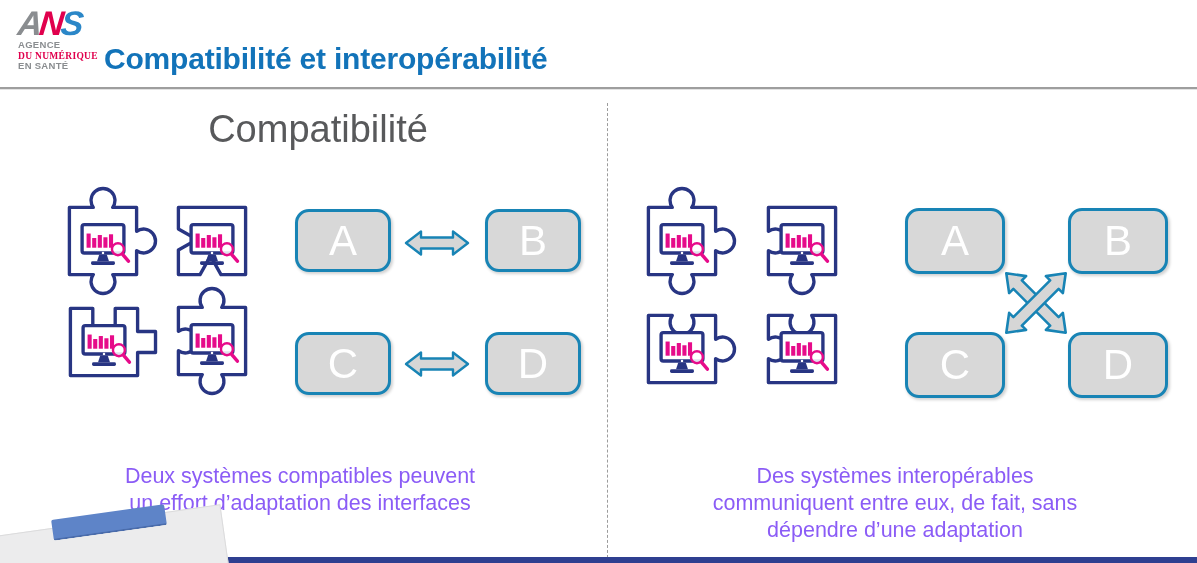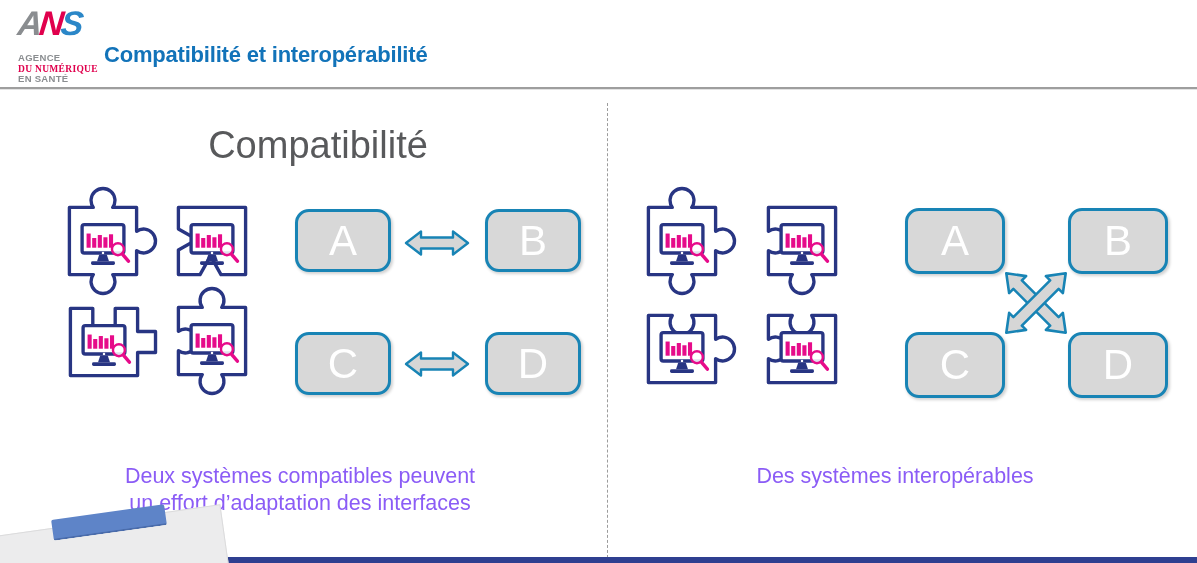--- a/index.html
+++ b/index.html
@@ -7,25 +7,25 @@
     position:relative;width:1197px;height:563px;background:#ffffff;
     overflow:hidden;font-family:"Liberation Sans",sans-serif;
   }
   
   .logo{position:absolute;left:18px;top:6px;width:120px;height:80px;}
   .logo-mark{font-style:italic;font-weight:bold;font-size:34px;letter-spacing:-3px;
     transform:skewX(-6deg);line-height:34px;}
   .logo-mark .a{color:#8a8d90;}
   .logo-mark .n{color:#e0004d;}
   .logo-mark .s{color:#2b87c8;}
-  .logo-lines{font-size:9.5px;font-weight:bold;line-height:10.5px;letter-spacing:.3px;margin-top:13px;}
+  .logo-lines{font-size:9.5px;font-weight:bold;line-height:10.5px;letter-spacing:.3px;margin-top:0;}
   .logo-lines .g{color:#8a8d90;}
   .logo-lines .p{color:#e0004d;font-family:Liberation Serif, serif;}
   .page-title{
-    position:absolute;left:104px;top:42px;font-size:22px;font-weight:bold;
+    position:absolute;left:104px;top:42px;font-size:30px;font-weight:bold;
     color:#1273b9;letter-spacing:-0.2px;white-space:nowrap;
   }
   .header-rule{position:absolute;left:0;top:87px;width:1197px;height:2px;background:#9e9e9e;
     border-bottom:1px solid #e3e3e3;}
   
   .v-divider{position:absolute;left:607px;top:103px;height:455px;width:0;
     border-left:1px dashed #9c9c9c;}
   
   .col-heading{position:absolute;font-size:38px;font-weight:400;color:#58595b;
     text-align:center;width:540px;}
@@ -78,21 +78,21 @@
       <div class="g">AGENCE</div>
       <div class="p">DU NUMÉRIQUE</div>
       <div class="g">EN SANTÉ</div>
     </div>
   </div>
   <div class="page-title">Compatibilité et interopérabilité</div>
   <div class="header-rule"></div>
 
   <div class="v-divider"></div>
 
-  <div class="col-heading" style="left:48px;top:124px;">Compatibilité</div>
+  <div class="col-heading" style="left:48px;top:108px;">Compatibilité</div>
 
   <svg class="abs" style="left:47px;top:185px;" width="112" height="112" viewBox="-25 -25 150 150">
     <path d="M5,5 L37,5 A16 16 0 1 1 63,5 L95,5 L95,37 A16 16 0 1 1 95,63 L95,95 L63,95 A16 16 0 1 1 37,95 L5,95 Z" fill="#ffffff" stroke="#283583" stroke-width="4.5" stroke-linejoin="round"></path>
     <use href="#monitor"></use>
   </svg>
   <svg class="abs" style="left:156px;top:185px;" width="112" height="112" viewBox="-25 -25 150 150">
     <path d="M5,5 L95,5 L95,95 L62,95 L48,70 L34,95 L5,95 L5,62 L30,48 L5,34 Z" fill="#ffffff" stroke="#283583" stroke-width="4.5" stroke-linejoin="round"></path>
     <use href="#monitor"></use>
   </svg>
   <svg class="abs" style="left:48px;top:286px;" width="112" height="112" viewBox="-25 -25 150 150">
@@ -164,19 +164,21 @@
     <g transform="rotate(45 50 50)">
       <path d="M8,50 L24,38 L24,44 L76,44 L76,38 L92,50 L76,62 L76,56 L24,56 L24,62 Z" fill="#d6d6d6" stroke="#1884b5" stroke-width="2.6" stroke-linejoin="round"></path>
     </g>
     <g transform="rotate(-45 50 50)">
       <path d="M8,50 L24,38 L24,44 L76,44 L76,38 L92,50 L76,62 L76,56 L24,56 L24,62 Z" fill="#d6d6d6" stroke="#1884b5" stroke-width="2.6" stroke-linejoin="round"></path>
     </g>
   </svg>
 
   <div class="caption" style="left:625px;top:463px;">
     <div>Des systèmes interopérables</div>
+    <div>communiquent entre eux, de fait, sans</div>
+    <div>dépendre d’une adaptation</div>
   </div>
 
   <div class="bottom-bar"></div>
   <div class="corner-card"></div>
   <div class="corner-marker"></div>
 
 </div>
 
 </body></html>

